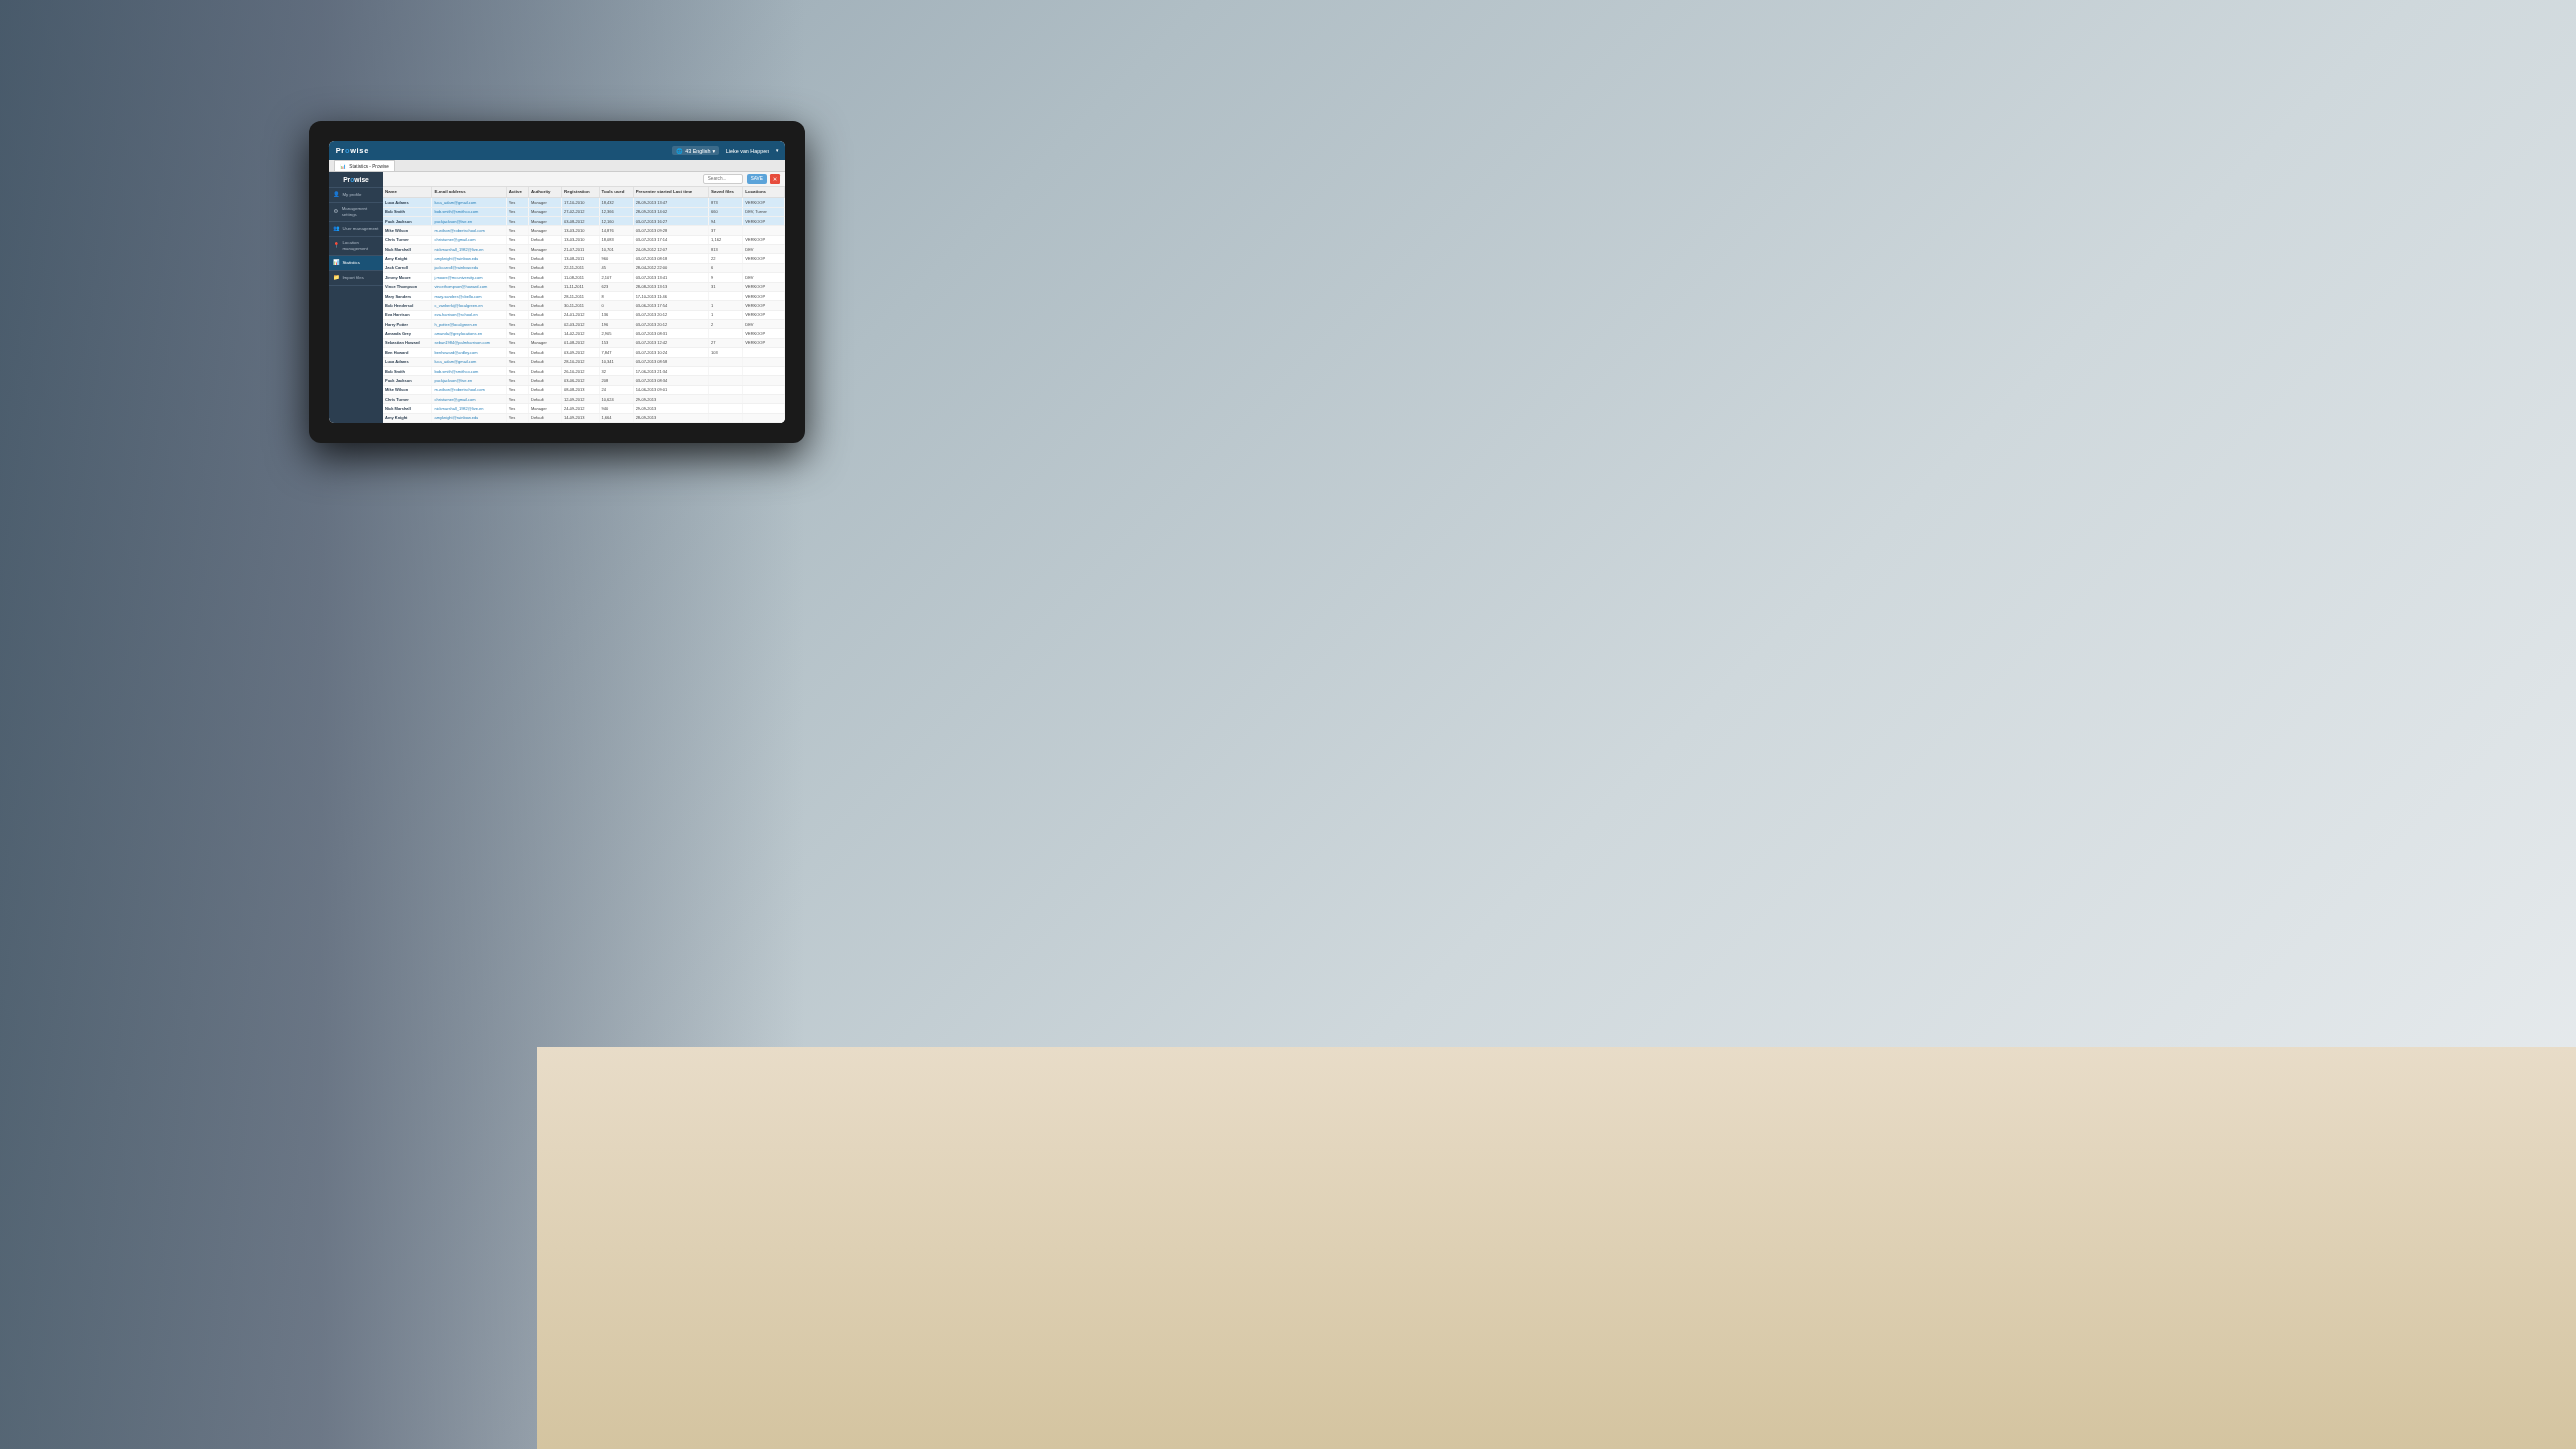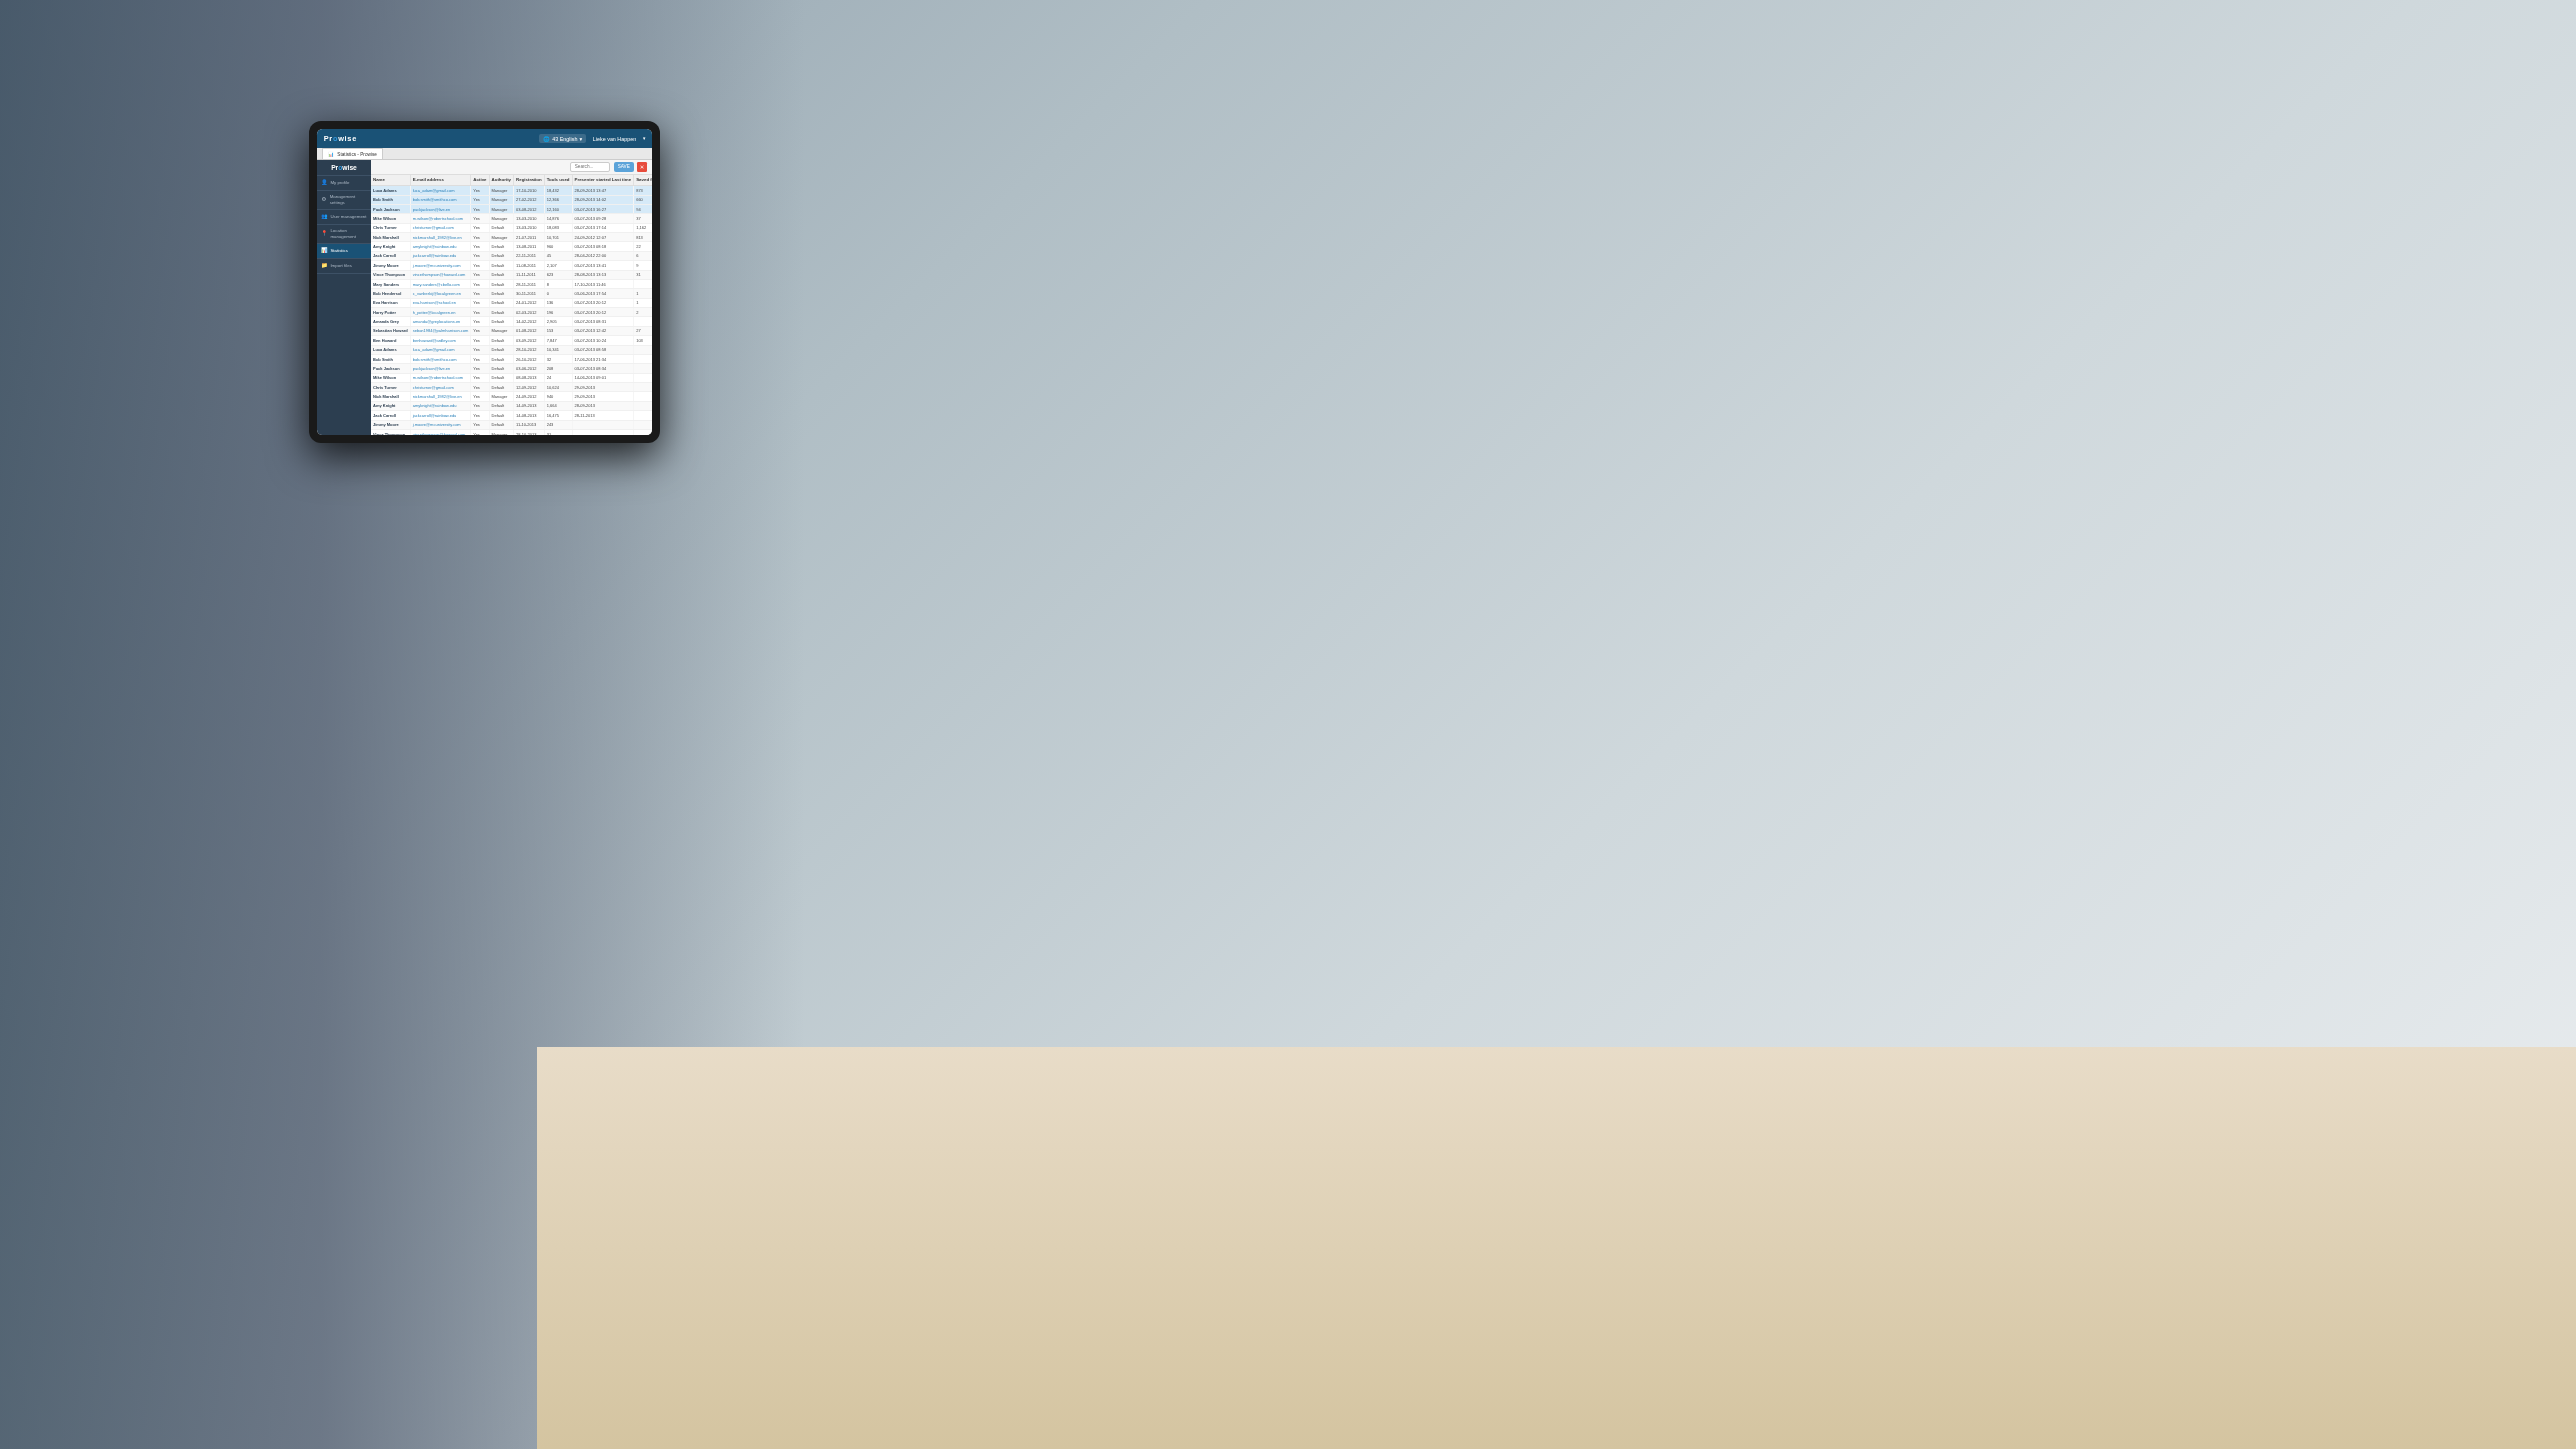--- a/index.html
+++ b/index.html
@@ -38,27 +38,27 @@
       width: 2039px; height: 402px;
       background: linear-gradient(to bottom, #e8dcc8 0%, #d4c4a0 100%);
       z-index: 1;
     }
 
     
     .tablet-device {
       position: absolute;
       left: 309px;
       top: 121px;
-      width: 351px;
+      width: 496px;
       height: 322px;
       background: #1a1a1a;
       border-radius: 12px;
       box-shadow: 0 13.4px 40px rgba(0,0,0,0.8);
       z-index: 10;
-      padding: 8px;
+      padding: 20px;
     }
 
     .tablet-screen {
       width: 100%;
       height: 100%;
       background: #f0f0f0;
       border-radius: 5.4px;
       overflow: hidden;
       display: flex;
       flex-direction: column;

